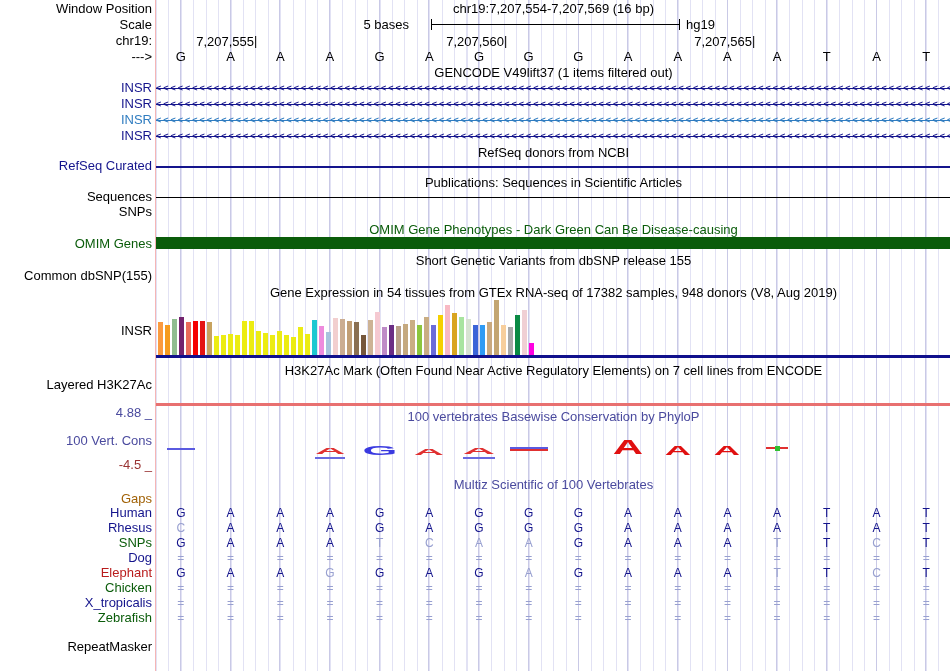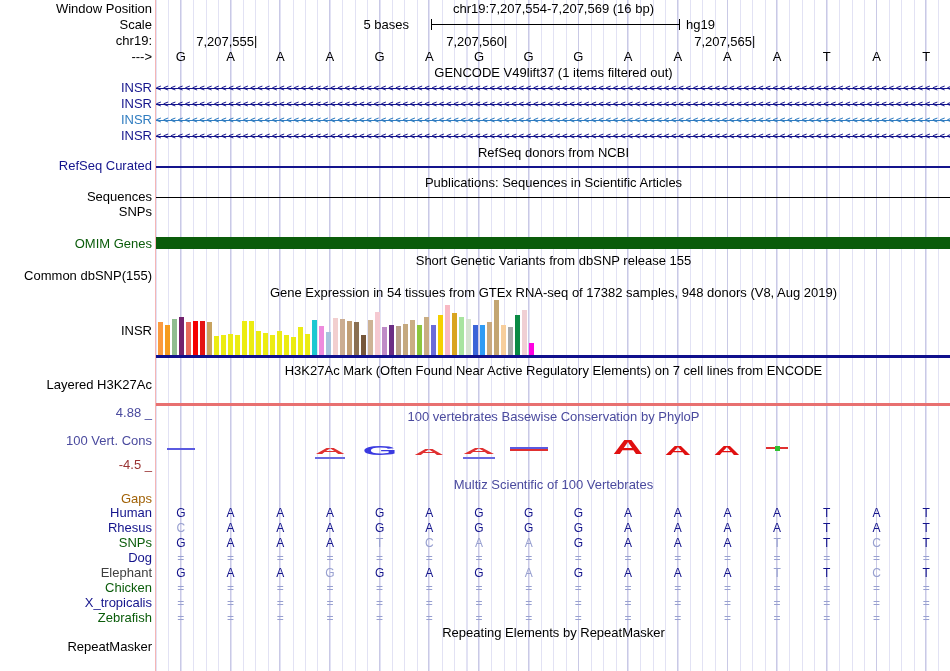--- a/index.html
+++ b/index.html
@@ -56,47 +56,47 @@
       <div class="glabel" style="top: 378px; color: rgb(0, 0, 0);">Layered H3K27Ac</div>
       <div class="glabel" style="top: 406px; color: rgb(74, 74, 158);">4.88 _</div>
       <div class="glabel" style="top: 434px; color: rgb(74, 74, 158);">100 Vert. Cons</div>
       <div class="glabel" style="top: 458px; color: rgb(153, 51, 51);">-4.5 _</div>
       <div class="glabel" style="top: 492px; color: #a16207;">Gaps</div>
       <div class="glabel" style="top: 640px; color: rgb(0, 0, 0);">RepeatMasker</div>
       <div class="glabel" style="top: 506px; color: rgb(20, 20, 140);">Human</div>
       <div class="glabel" style="top: 521px; color: rgb(20, 20, 140);">Rhesus</div>
       <div class="glabel" style="top: 536px; color: rgb(10, 92, 10);">SNPs</div>
       <div class="glabel" style="top: 551px; color: rgb(20, 20, 140);">Dog</div>
-      <div class="glabel" style="top: 566px; color: #404040;">Elephant</div>
+      <div class="glabel" style="top: 566px; color: #b91c1c;">Elephant</div>
       <div class="glabel" style="top: 581px; color: rgb(10, 92, 10);">Chicken</div>
       <div class="glabel" style="top: 596px; color: rgb(20, 20, 140);">X_tropicalis</div>
       <div class="glabel" style="top: 611px; color: rgb(10, 92, 10);">Zebrafish</div>
     </div>
 
   <div id="track">
 
     <div class="hdr" style="top:2px">
       <span>chr19:7,207,554-7,207,569 (16 bp)</span>
     </div>
 
     <div class="scalewrap" style="top:18px">
       <div class="scalelabel">5 bases</div>
       <div class="scalebar" style="left:275px;width:247px;top:1px"></div>
       <div class="scaleasm" style="left:530px">hg19</div>
     </div>
 
     <div class="msg" style="top:66px">GENCODE V49lift37 (1 items filtered out)</div>
     <div class="msg" style="top:146px">RefSeq donors from NCBI</div>
     <div class="msg" style="top:176px">Publications: Sequences in Scientific Articles</div>
+    <div class="msg" style="top:223px;color:#0a5c0a">OMIM Gene Phenotypes - Dark Green Can Be Disease-causing</div>
     <div class="msg" style="top:254px">Short Genetic Variants from dbSNP release 155</div>
     <div class="msg" style="top:286px">Gene Expression in 54 tissues from GTEx RNA-seq of 17382 samples, 948 donors (V8, Aug 2019)</div>
     <div class="msg" style="top:364px">H3K27Ac Mark (Often Found Near Active Regulatory Elements) on 7 cell lines from ENCODE</div>
     <div class="msg" style="top:410px;color:#4a4a9e">100 vertebrates Basewise Conservation by PhyloP</div>
     <div class="msg" style="top:478px;color:#4a4a9e">Multiz Scientific of 100 Vertebrates</div>
-    <div class="msg" style="top:626px">Repeating Elements by RepeatMasker</div>
   <div class="rtick" style="left: 100px; top: 35px;">
         <span>7,207,555</span>
         <span class="tickbar"></span>
       </div>
       <div class="rtick" style="left: 350px; top: 35px;">
         <span>7,207,560</span>
         <span class="tickbar"></span>
       </div>
       <div class="rtick" style="left: 598px; top: 35px;">
         <span>7,207,565</span>

